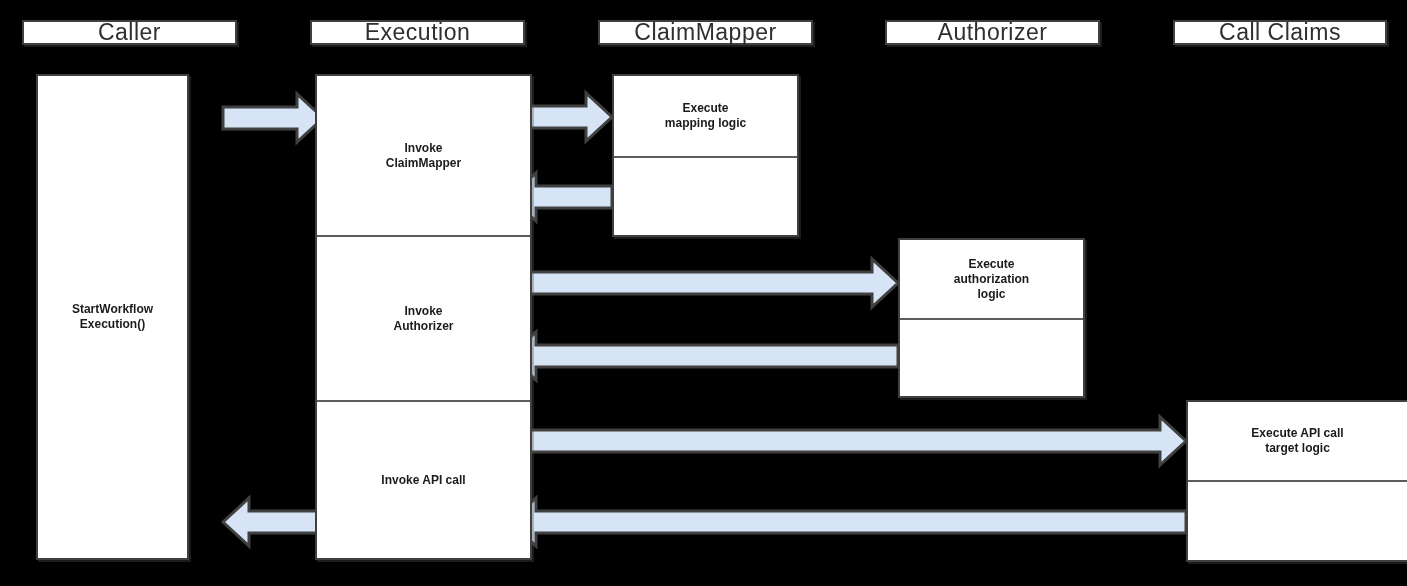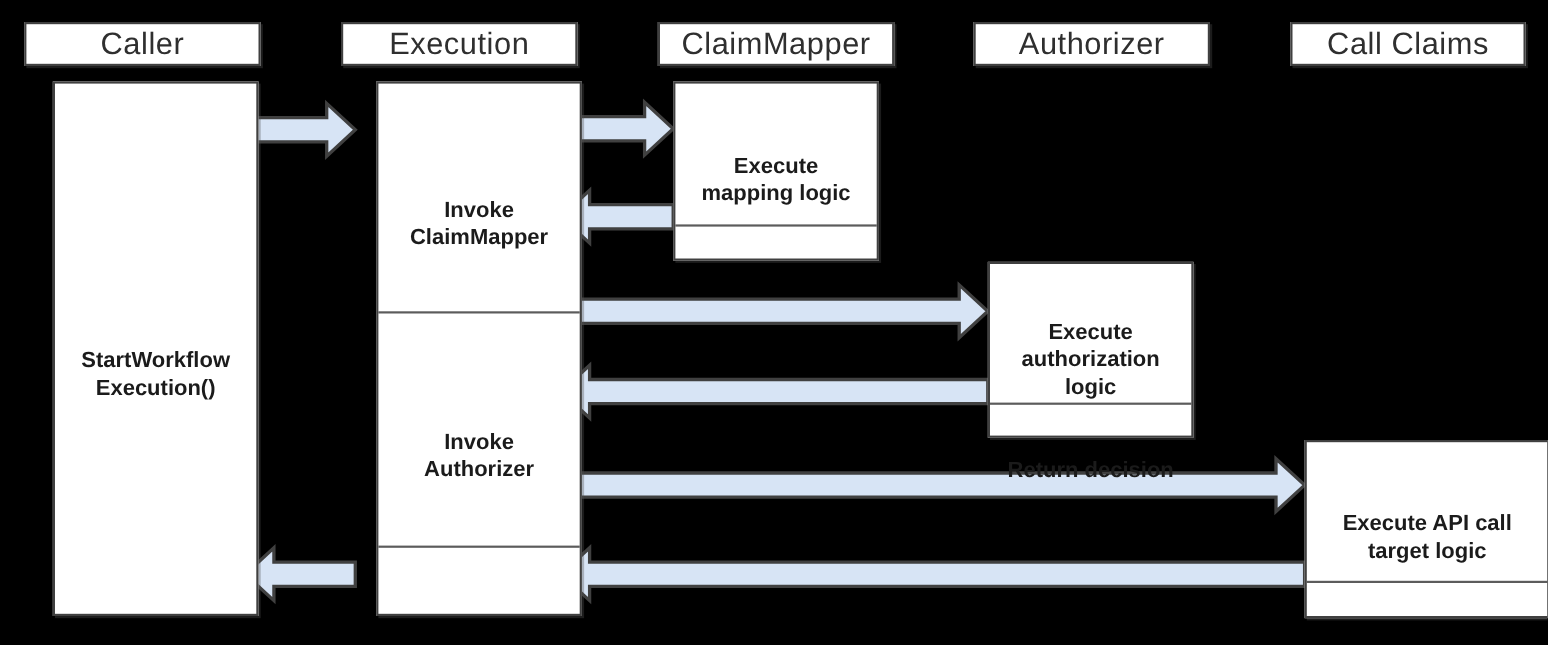--- a/index.html
+++ b/index.html
@@ -16,53 +16,52 @@
   .canvas{
     position:relative;
     width:1407px;
     height:586px;
     background:var(--bg);
     overflow:hidden;
   }
   .head{
     position:absolute;
     top:20px;
-    height:40px;
+    height:25px;
     width:215px;
     background:var(--box-fill);
     border:2px solid var(--stroke);
     display:flex;
     align-items:center;
     justify-content:center;
-    font-size:28px;
+    font-size:23px;
     font-weight:400;
     letter-spacing:.5px;
     color:var(--header-text);
     box-shadow:2px 2px 0 rgba(80,80,80,.35);
   }
   .act{
     position:absolute;
     background:var(--box-fill);
     border:2px solid var(--stroke);
     display:flex;
     flex-direction:column;
     box-shadow:2px 2px 0 rgba(80,80,80,.35);
   }
   .sect{
     display:flex;
     align-items:center;
     justify-content:center;
     text-align:center;
     white-space:pre-line;
     font-weight:700;
-    font-size:20px;
+    font-size:12px;
     line-height:1.25;
     color:var(--text);
     flex:1 1 auto;
-    margin-top:48px;
   }
   .hr{
     flex:0 0 2px;
     background:var(--stroke);
     opacity:.85;
   }
   svg.arrows{
     position:absolute;
     left:0;top:0;
     width:1407px;height:586px;
@@ -98,46 +97,46 @@
     <polygon points="223,107 297,107 297,94 323,118 297,142 297,129 223,129"></polygon>
     <polygon points="510,106 586,106 586,93 612,117 586,141 586,128 510,128"></polygon>
     <polygon points="612,186 536,186 536,173 510,197 536,221 536,208 612,208"></polygon>
     <polygon points="510,272 872,272 872,259 898,283 872,307 872,294 510,294"></polygon>
     <polygon points="898,345 536,345 536,332 510,356 536,380 536,367 898,367"></polygon>
     <polygon points="510,430 1160,430 1160,417 1186,441 1160,465 1160,452 510,452"></polygon>
     <polygon points="1186,511 536,511 536,498 510,522 536,546 536,533 1186,533"></polygon>
     <polygon points="323,511 249,511 249,498 223,522 249,546 249,533 323,533"></polygon>
   </svg>
 
-  <div class="act" style="left:48px;top:74px;width:187px;height:486px">
+  <div class="act" style="left:36px;top:74px;width:153px;height:486px">
     <div class="sect">StartWorkflow
 Execution()</div>
   </div>
 
-  <div class="act" style="left:342px;top:74px;width:187px;height:486px">
+  <div class="act" style="left:315px;top:74px;width:217px;height:486px">
     <div class="sect" style="flex:0 0 159px">Invoke
 ClaimMapper</div>
     <div class="hr"></div>
     <div class="sect" style="flex:0 0 163px">Invoke
 Authorizer</div>
     <div class="hr"></div>
+    <div class="sect">Invoke API call</div>
   </div>
 
   <div class="act" style="left:612px;top:74px;width:187px;height:163px">
     <div class="sect" style="flex:0 0 80px">Execute
 mapping logic</div>
     <div class="hr"></div>
   </div>
 
   <div class="act" style="left:898px;top:238px;width:187px;height:160px">
     <div class="sect" style="flex:0 0 78px">Execute
 authorization
 logic</div>
     <div class="hr"></div>
-    <div class="sect">Return decision</div>
   </div>
 
   <div class="act" style="left:1186px;top:400px;width:223px;height:162px">
     <div class="sect" style="flex:0 0 78px">Execute API call
 target logic</div>
     <div class="hr"></div>
   </div>
 
 </div>
 

